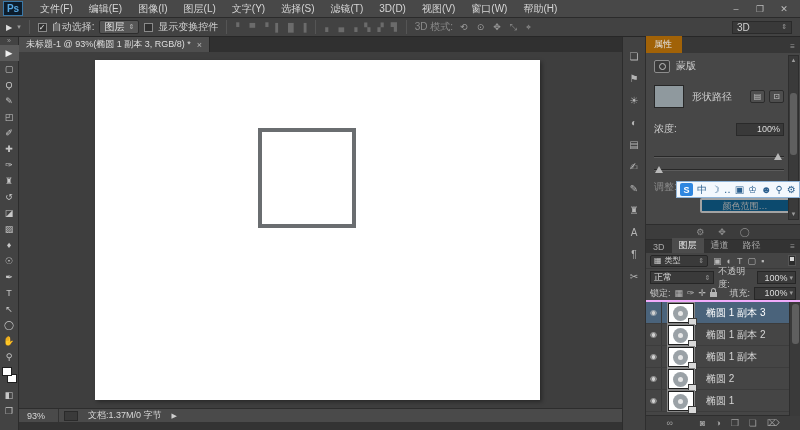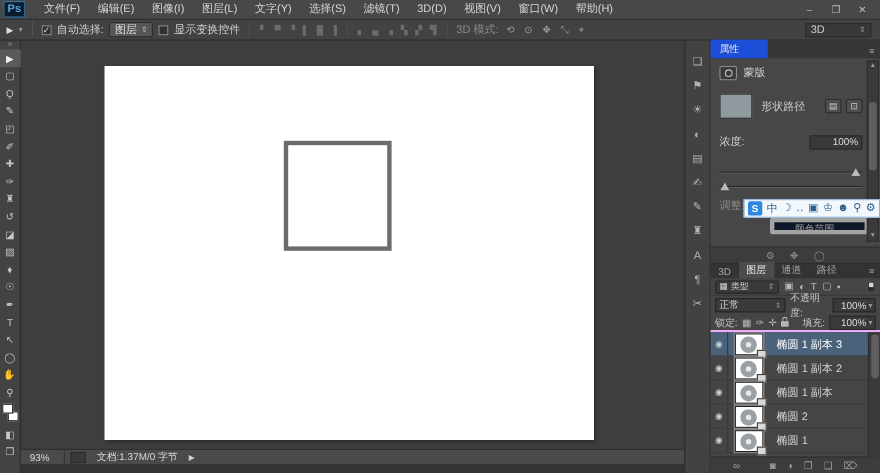--- a/index.html
+++ b/index.html
@@ -43,32 +43,32 @@
   .statsep { width:1px; height:14px; background:#333; margin:0 5px; }
   #statusfill { position:absolute; left:0; top:385px; width:603px; height:8px; background:#333333; }
   
   #dock { left:622px; top:37px; width:178px; height:393px; background:#404040; display:flex; }
   #dockicons { width:24px; background:#424242; border-left:1px solid #2c2c2c; border-right:1px solid #2e2e2e; display:flex; flex-direction:column; align-items:center; padding-top:8px; }
   .dockicon { height:22px; width:24px; display:flex; align-items:center; justify-content:center; color:#b4b4b4; font-size:10px; }
   #dockcol { width:154px; display:flex; flex-direction:column; }
   
   #props { height:187px; background:#474747; position:relative; }
   .panelhead { height:16px; background:#373737; display:flex; align-items:flex-end; }
-  .paneltab { background:#1d4ed8; color:#e3e3e3; font-size:9px; padding:2px 26px 2px 8px; }
+  .paneltab { background:#a16207; color:#e3e3e3; font-size:9px; padding:2px 10px 2px 8px; }
   .panelmenu { margin-left:auto; color:#9a9a9a; font-size:8px; padding:0 5px 2px; }
   #propsbody { padding:6px 16px 0 8px; }
   .maskicon { width:16px; height:13px; background:#3a3a3a; border:1px solid #8d8d8d; border-radius:2px; display:flex; align-items:center; justify-content:center; }
   .maskicon i { width:7px; height:7px; border:1px solid #c0c0c0; border-radius:50%; }
   .propthumb { width:30px; height:23px; background:#8f999e; border:1px solid #272727; }
   .minibtn { width:15px; height:13px; background:#4e4e4e; border:1px solid #2c2c2c; border-radius:2px; color:#c9c9c9; font-size:8px; display:flex; align-items:center; justify-content:center; margin-left:4px; }
   .valuebox { width:48px; height:13px; background:#393939; border:1px solid #2a2a2a; color:#dcdcdc; font-size:9px; display:flex; align-items:center; justify-content:flex-end; padding:0 3px; }
   .slider { position:relative; height:9px; margin:2px 0 4px; }
   .slider .track { position:absolute; left:0; right:0; top:4px; height:2px; background:#282828; border-bottom:1px solid #5c5c5c; }
   .slidethumb { position:absolute; top:1px; width:0; height:0; border-left:4px solid transparent; border-right:4px solid transparent; border-bottom:7px solid #b9b9b9; }
-  #colorrangebtn { position:absolute; left:54px; top:161px; width:90px; height:15px; background:#0f172a; border:4px solid #a3a3a3; border-radius:2px; color:#9b9b9b; font-size:9px; text-align:center; line-height:13px; }
+  #colorrangebtn { position:absolute; left:54px; top:161px; width:90px; height:15px; background:#0c4a6e; border:2px solid #a3a3a3; border-radius:2px; color:#9b9b9b; font-size:9px; text-align:center; line-height:13px; }
   .vscroll { position:absolute; right:1px; top:18px; width:11px; bottom:4px; background:#3a3a3a; border:1px solid #2e2e2e; display:flex; flex-direction:column; align-items:center; }
   .scrollarrow { color:#9a9a9a; font-size:6px; height:9px; line-height:9px; }
   .scrollthumb { width:7px; height:62px; background:#5f5f5f; border-radius:3px; margin-top:28px; }
   
   #dock2row { height:16px; background:#3c3c3c; border-top:1px solid #2d2d2d; border-bottom:1px solid #2d2d2d; display:flex; align-items:center; justify-content:center; gap:14px; }
   .dock2icon { color:#8f8f8f; font-size:9px; }
   
   #layers { flex:1; background:#454545; display:flex; flex-direction:column; position:relative; }
   #layertabs { height:13px; background:#333333; display:flex; align-items:flex-end; font-size:9px; }
   .ltab { padding:1px 7px; color:#a8a8a8; }
@@ -237,20 +237,26 @@
   </div>
   <div class="tool">
       <span>◧</span>
     </div>
   <div class="tool">
       <span>❐</span>
     </div>
 </div>
 
 <div id="docarea" class="abs">
+  <div id="tabbar">
+    <div class="doctab">
+      <span>未标题-1 @ 93%(椭圆 1 副本 3, RGB/8) *</span>
+      <span class="tabclose">×</span>
+    </div>
+  </div>
   <div id="canvaspage">
     <div id="shape-square"></div>
   </div>
   <div id="statusbar">
     <span style="padding:0 8px;">93%</span>
     <div class="statsep"></div>
     <span style="width:14px;height:10px;background:#3a3a3a;border:1px solid #2a2a2a;"></span>
     <span style="padding:0 10px;">文档:1.37M/0 字节</span>
     <span style="color:#cfcfcf;font-size:7px;">▶</span>
   </div>

